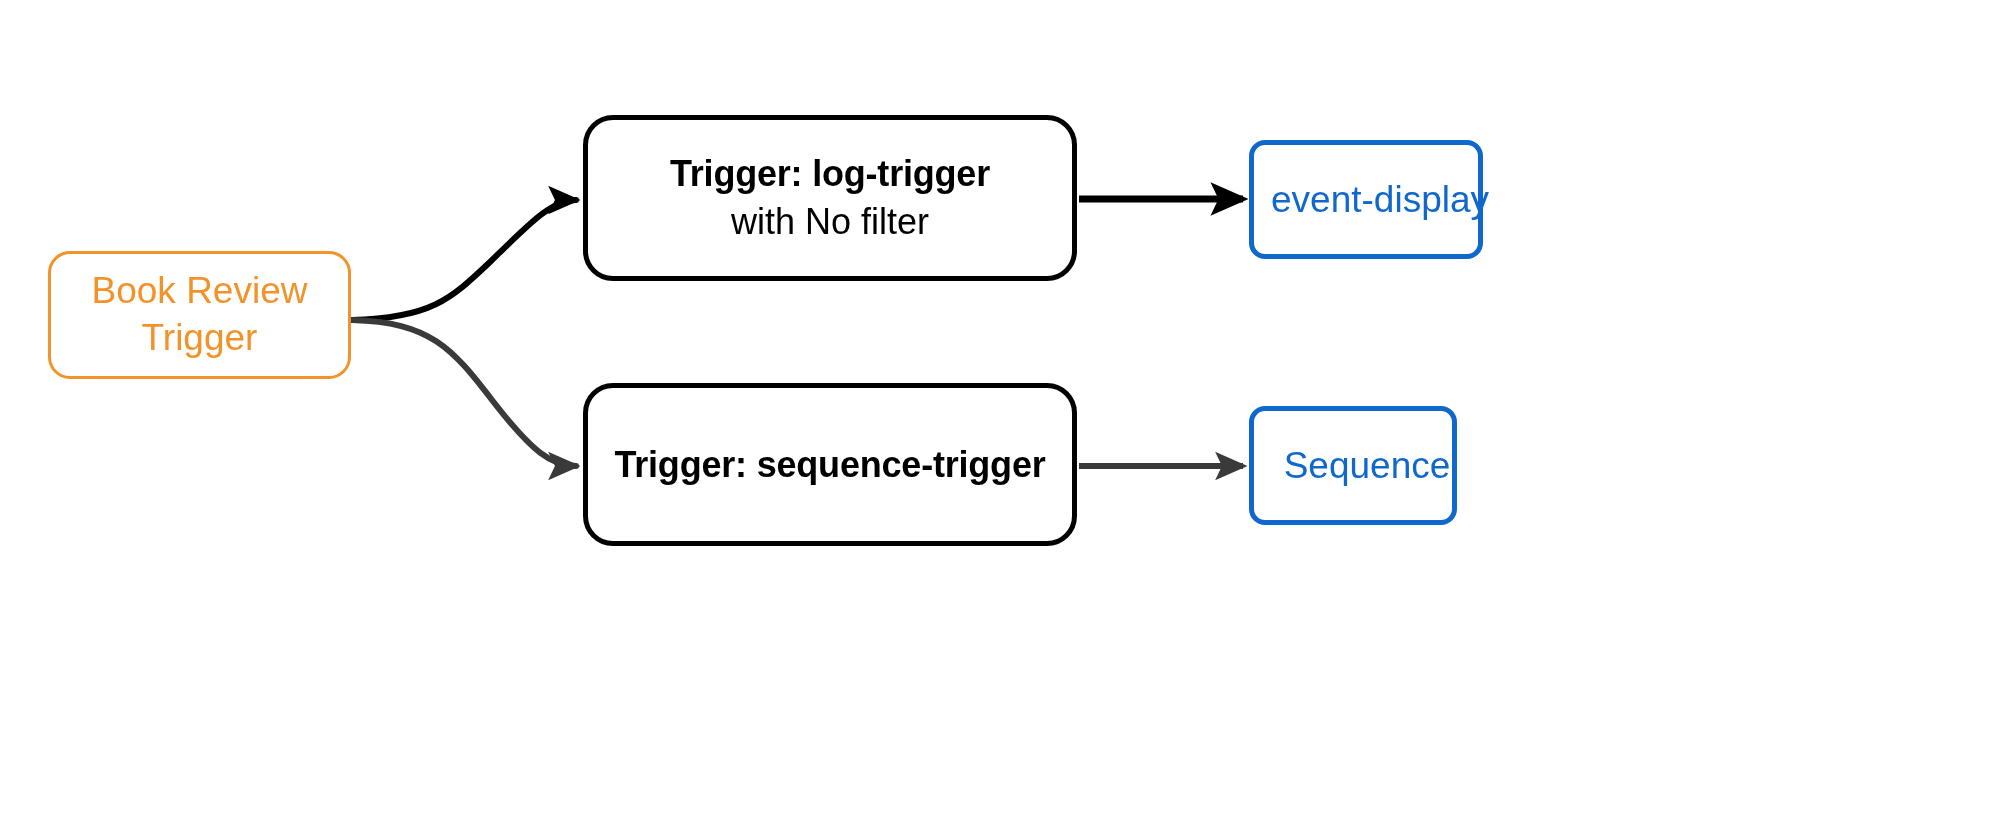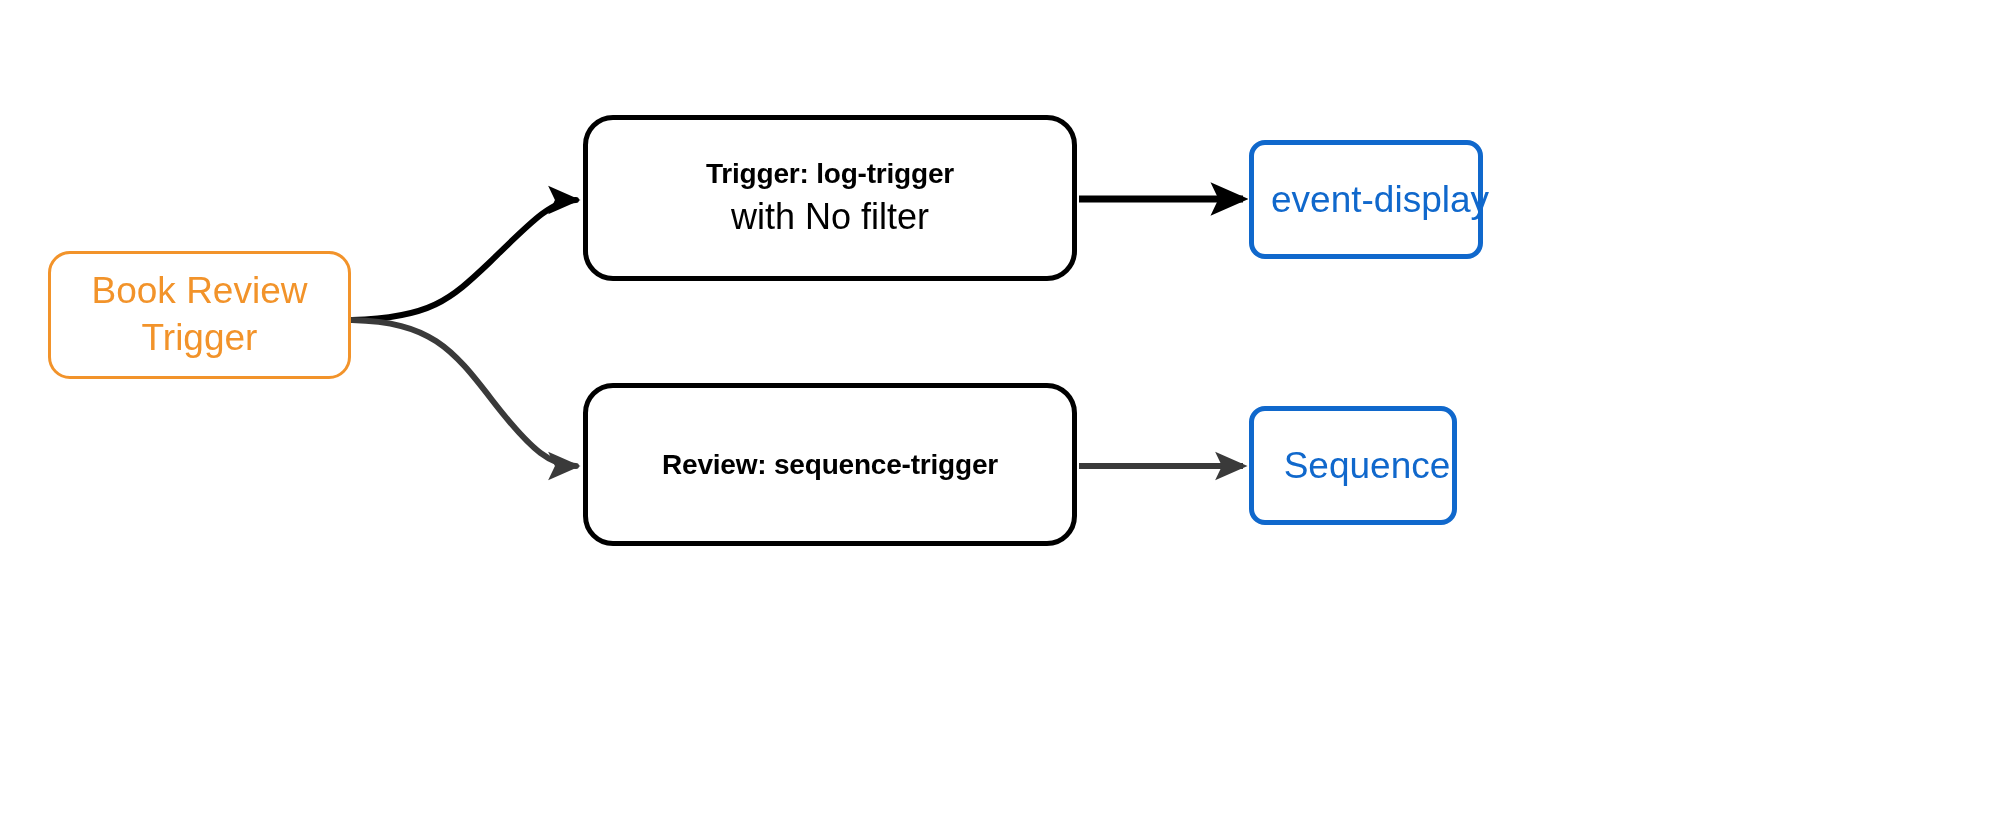--- a/index.html
+++ b/index.html
@@ -46,21 +46,21 @@
   }
   .node-broker .line { white-space: nowrap; }
 
   
   .node-trigger {
     border: 5px solid #000000;
     border-radius: 30px;
     color: #000000;
   }
   .node-trigger .title {
-    font-size: 28px;
+    font-size: 36px;
     font-weight: 700;
     white-space: nowrap;
     letter-spacing: -0.2px;
   }
   .node-trigger .subtitle {
     font-size: 36px;
     font-weight: 400;
     white-space: nowrap;
     margin-top: 6px;
   }
@@ -104,21 +104,21 @@
     <div class="line">Book Review</div>
     <div class="line">Trigger</div>
   </div>
 
   <div class="node node-trigger" style="left:583px; top:115px; width:494px; height:166px;">
     <div class="title">Trigger: log-trigger</div>
     <div class="subtitle">with No filter</div>
   </div>
 
   <div class="node node-trigger" style="left:583px; top:383px; width:494px; height:163px;">
-    <div class="title">Review: sequence-trigger</div>
+    <div class="title">Trigger: sequence-trigger</div>
   </div>
 
   <div class="node node-sink" style="left:1249px; top:140px; width:234px; height:119px;">
     <div>event-display</div>
   </div>
 
   <div class="node node-sink" style="left:1249px; top:406px; width:208px; height:119px;">
     <div>Sequence</div>
   </div>
 

